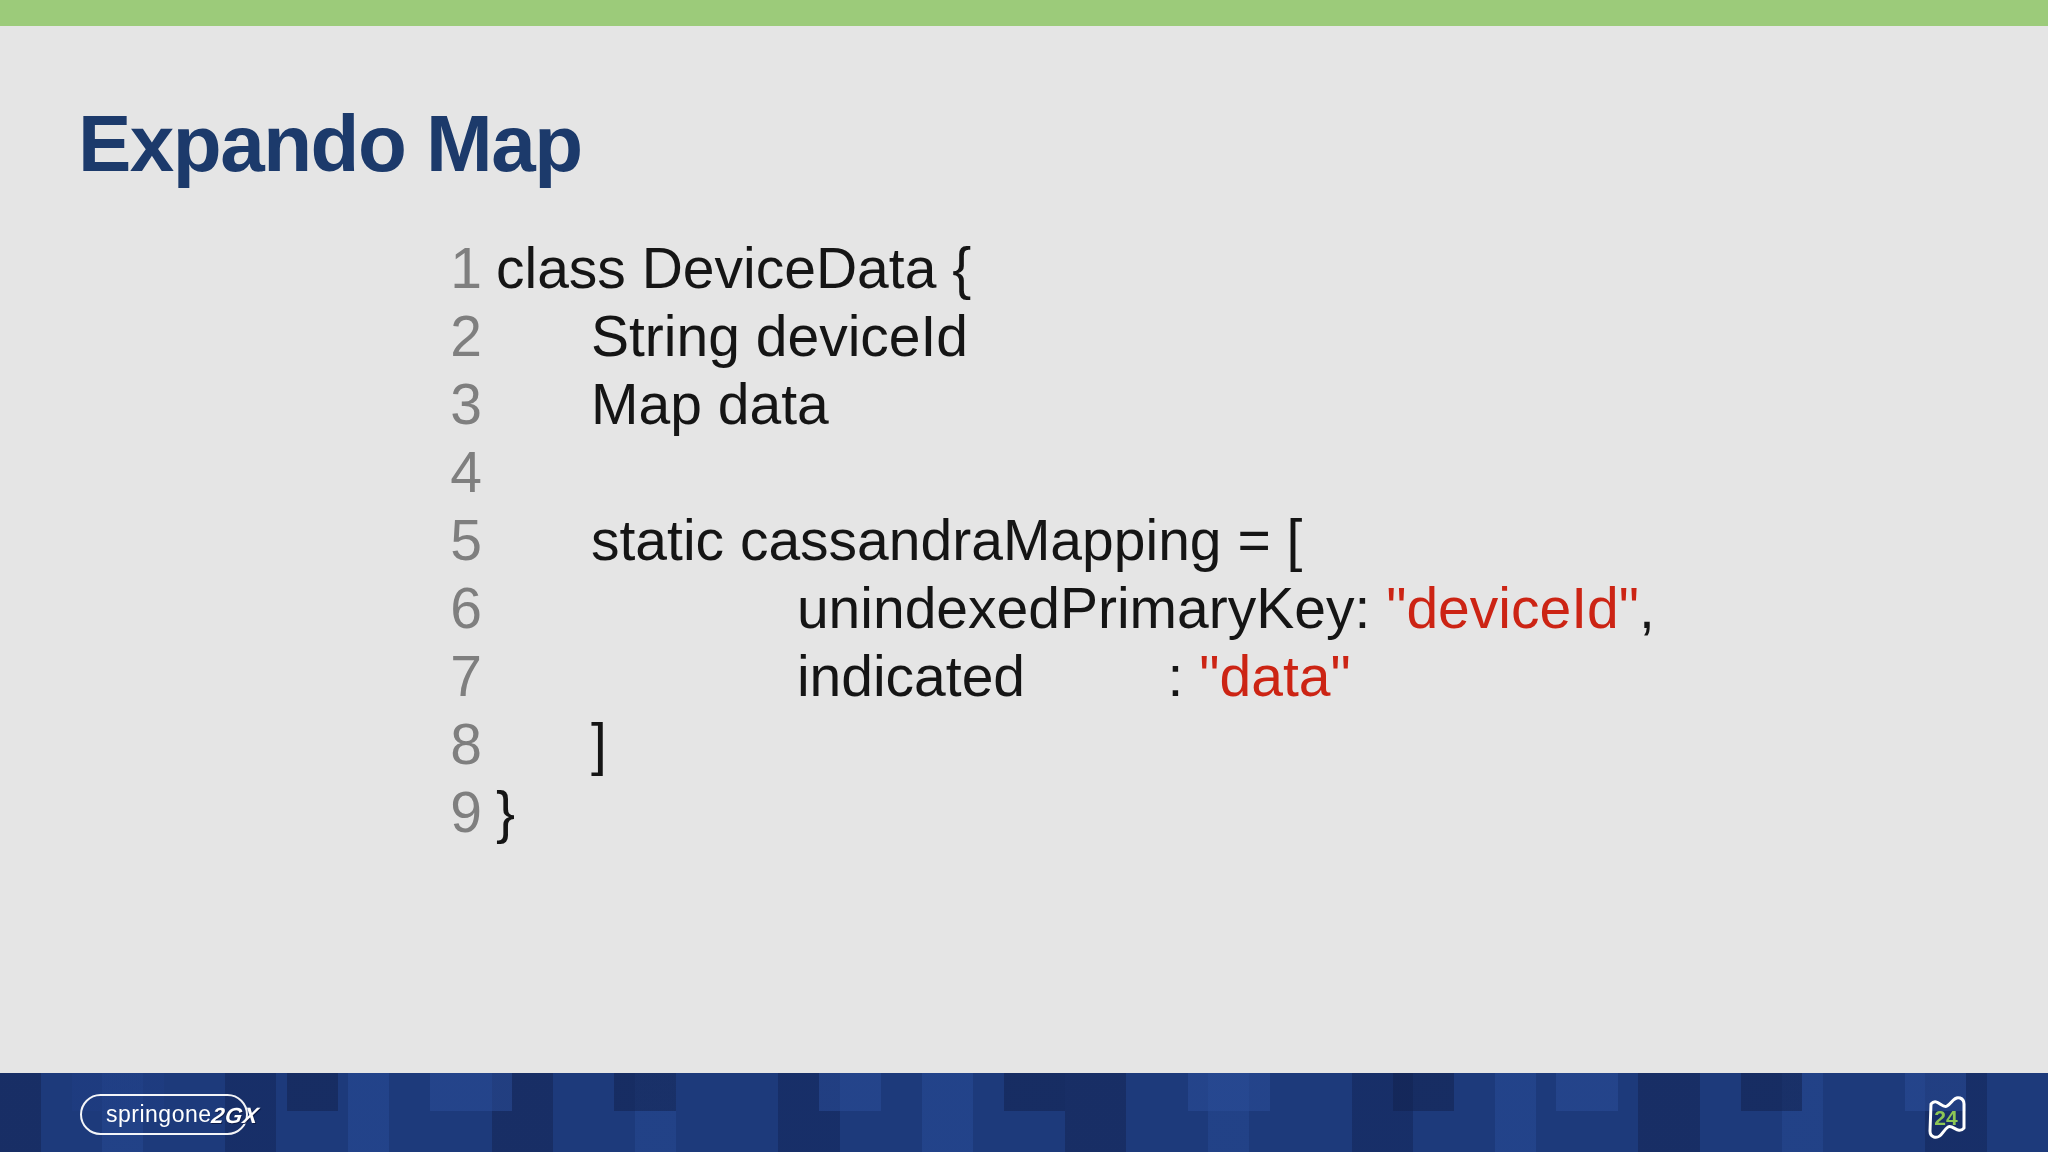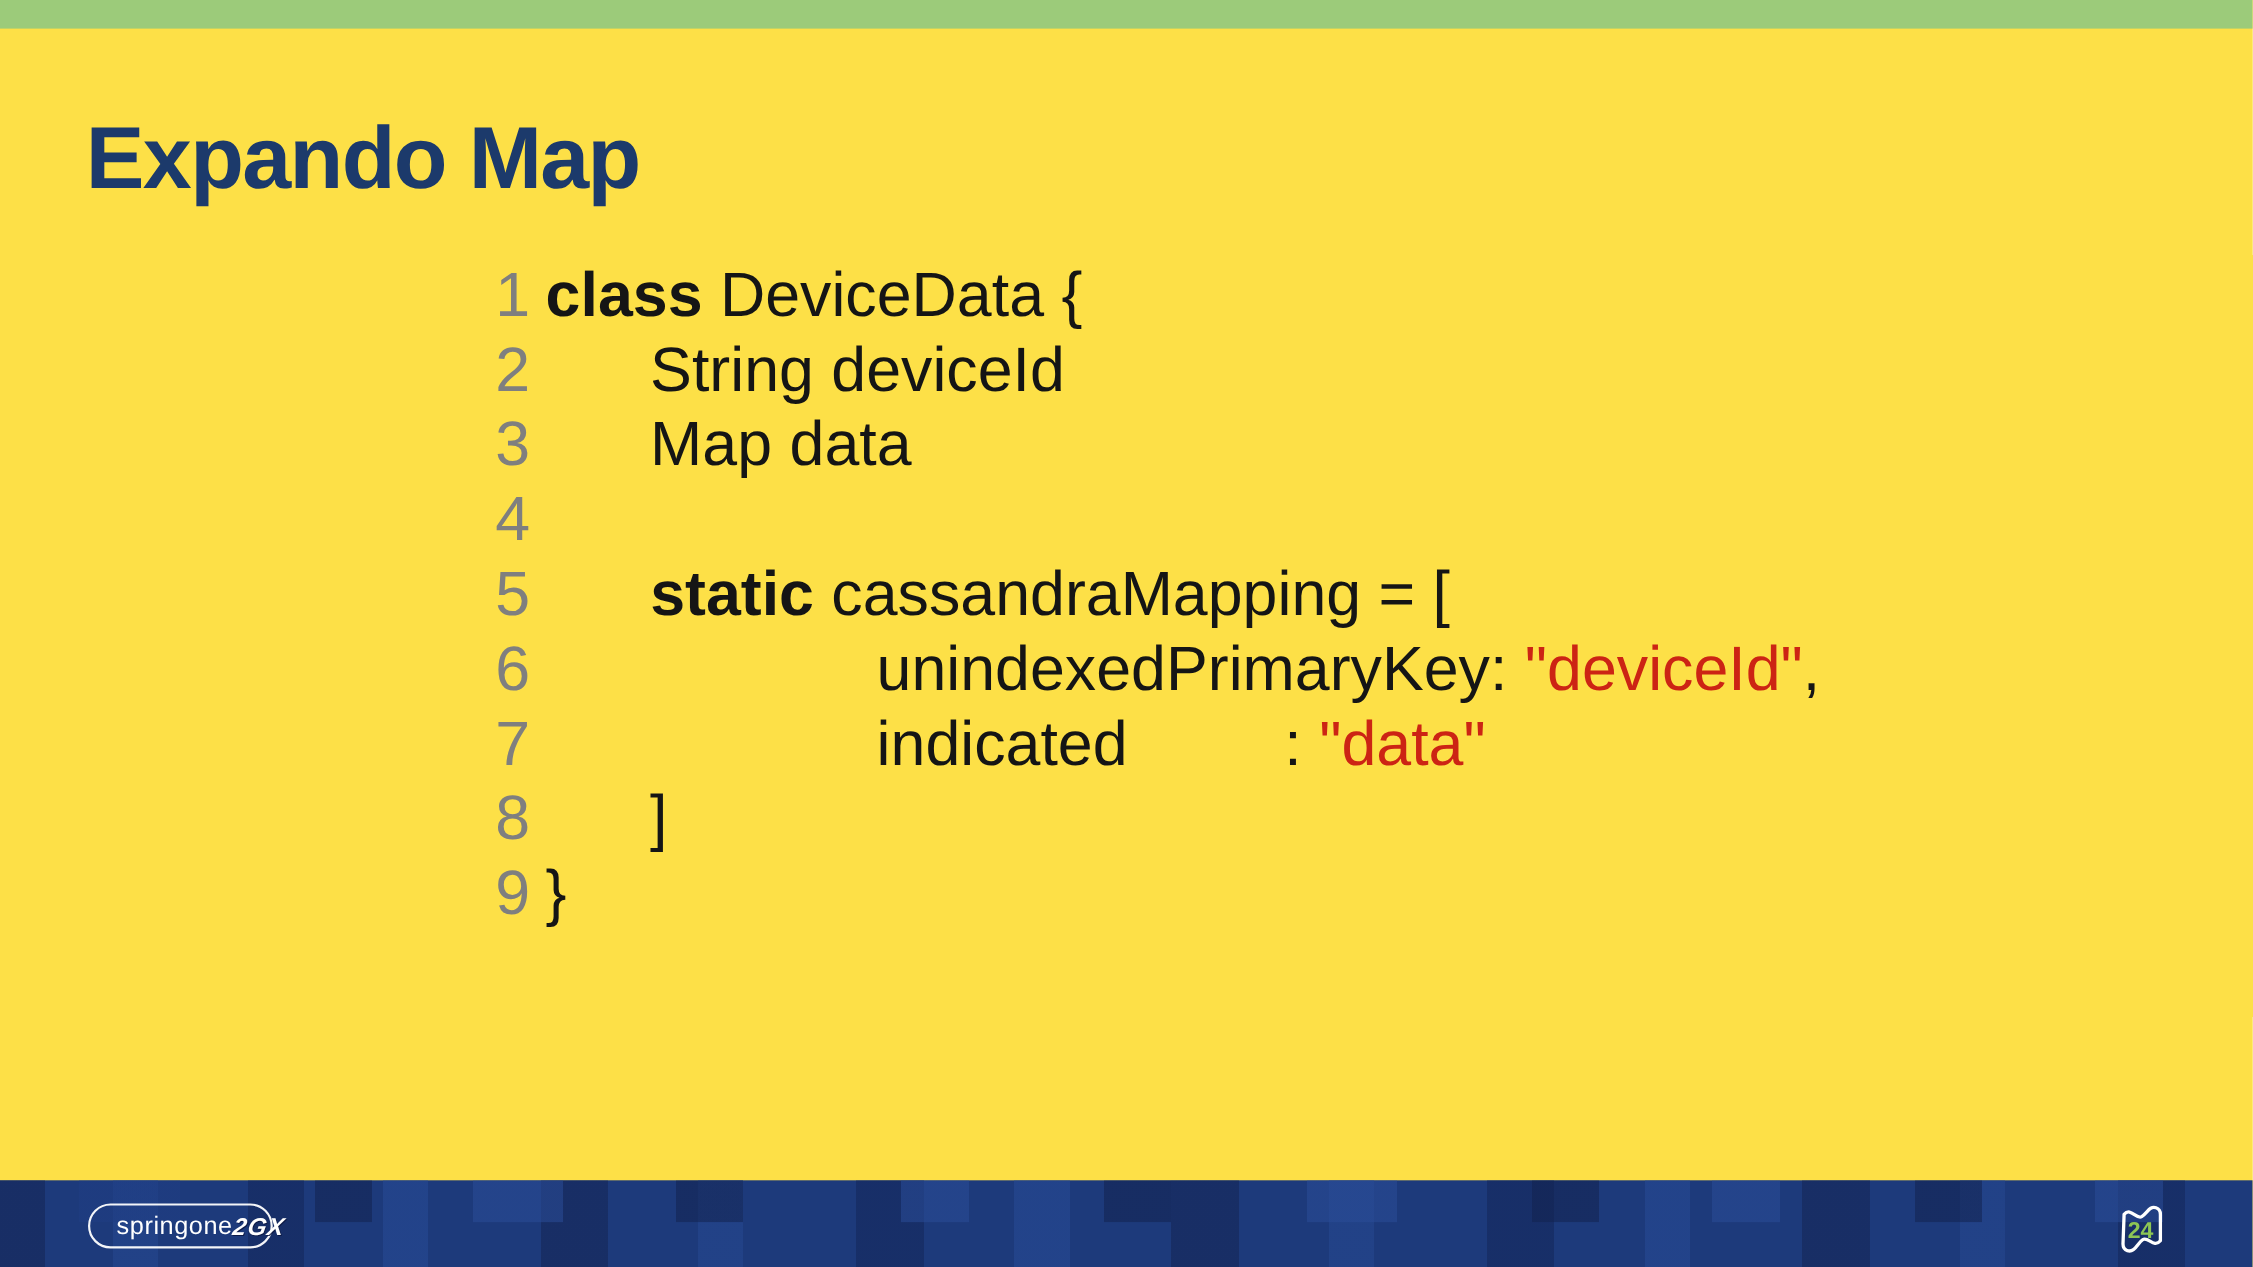--- a/index.html
+++ b/index.html
@@ -1,21 +1,21 @@
 <!DOCTYPE html>
 <html style="--top-bar-green: #9ccb7a; --title-navy: #1c3a6b; --line-number-gray: #7f7f7f; --code-string-red: #cc2414; --footer-navy: #1d3a7b; --page-number-green: #8dc655;"><head>
 <meta charset="utf-8">
 <style>
   html, body { margin: 0; padding: 0; }
   body { background: #ffffff; }
   .slide {
     position: relative;
     width: 2048px;
     height: 1152px;
-    background: #fde047;
+    background: #e5e5e5;
     overflow: hidden;
     font-family: "Liberation Sans", sans-serif;
   }
 
   
   .topbar {
     position: absolute;
     top: 0; left: 0; right: 0;
     height: 26px;
     background: var(--top-bar-green, #9ccb7a);
@@ -47,21 +47,21 @@
     white-space: pre;
     height: 68px;
   }
   .ln {
     flex: none;
     width: 34px;
     text-align: right;
     color: var(--line-number-gray, #7f7f7f);
   }
   .codetext { margin-left: 14px; }
-  .kw { font-weight: bold; }
+  .kw { font-weight: normal; }
   .str { color: var(--code-string-red, #cc2414); }
 
   
   .footer {
     position: absolute;
     left: 0; right: 0;
     top: 1073px;
     height: 94px;
     background: var(--footer-navy, #1d3a7b);
     overflow: hidden;

